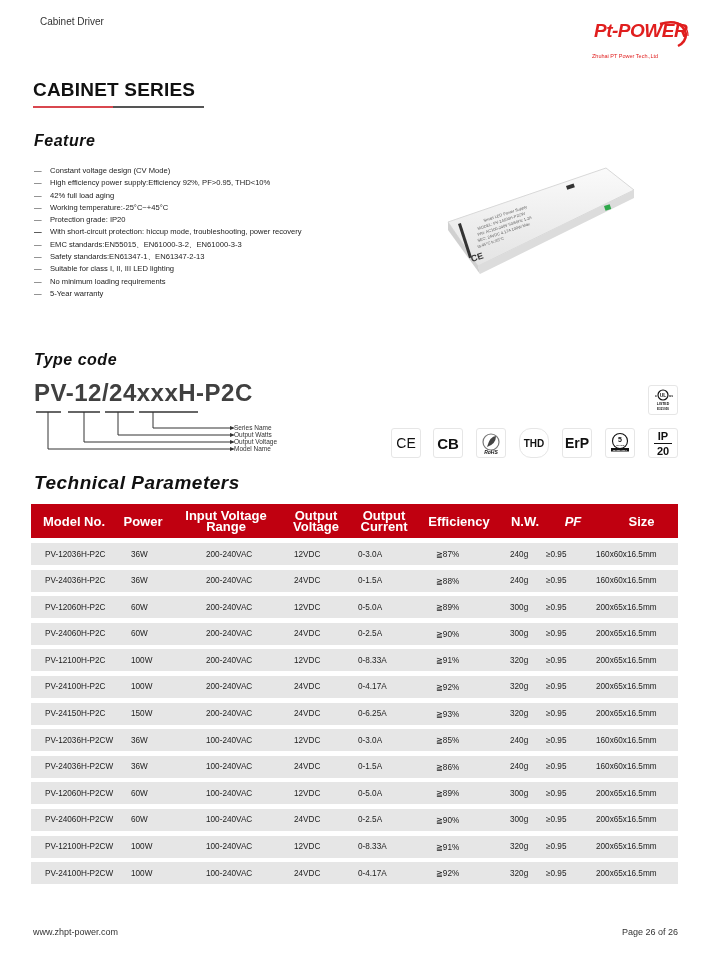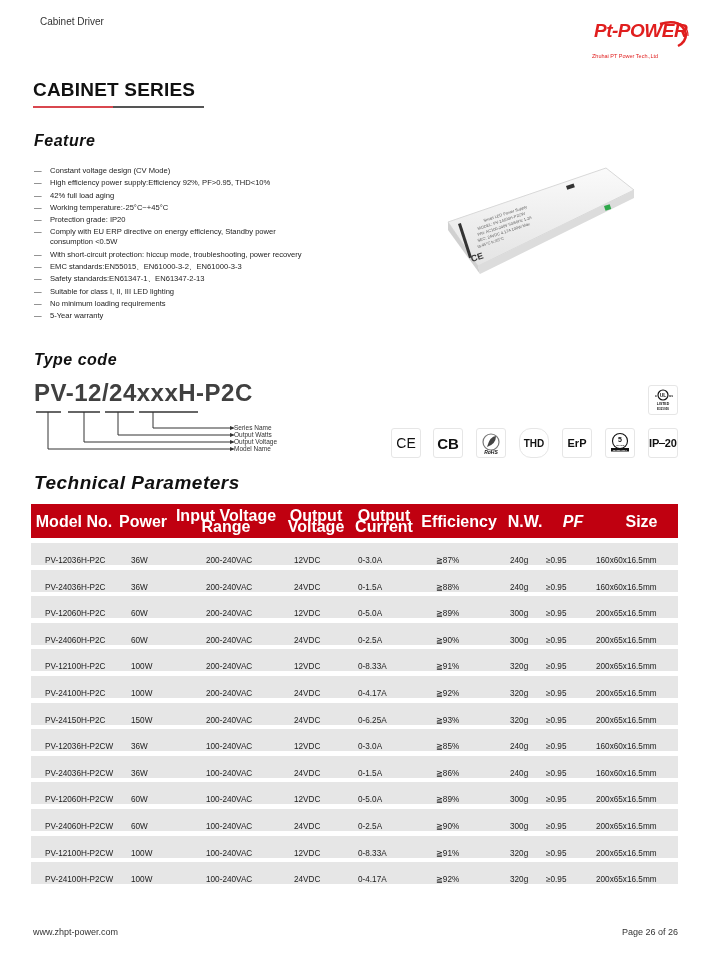--- a/index.html
+++ b/index.html
@@ -30,22 +30,22 @@
     .product { position: absolute; left: 438px; top: 162px; width: 200px; height: 120px; }
 
     .type-code { position: absolute; left: 34px; top: 379px; font-size: 24px; font-weight: bold; color: #404040; letter-spacing: 0.5px; }
     .type-diagram { position: absolute; left: 34px; top: 405px; width: 260px; height: 60px; }
     .type-label { position: absolute; font-size: 6.5px; color: #333; white-space: nowrap; }
 
     .certs { position: absolute; left: 0; top: 0; }
     .cert { position: absolute; width: 30px; height: 30px; border: 1px solid #e6e6e6; border-radius: 3px; background: #fff; display: flex; align-items: center; justify-content: center; font-weight: bold; color: #111; }
 
     .tech-table { position: absolute; left: 31px; top: 504px; width: 647px; }
-    .tech-header { height: 34px; background: #c00010; display: flex; align-items: center; color: #fff; font-weight: bold; font-size: 16px; text-align: center; line-height: 11px; }
-    .tech-row { height: 22px; margin-top: 4.6px; background: #e6e6e6; display: flex; align-items: flex-end; font-size: 8.2px; color: #222; }
+    .tech-header { height: 34px; background: #c00010; display: flex; align-items: center; color: #fff; font-weight: bold; font-size: 13px; text-align: center; line-height: 11px; }
+    .tech-row { height: 22px; margin-top: 4.6px; background: #e6e6e6; display: flex; align-items: center; font-size: 8.2px; color: #222; }
     .tech-row:first-of-type { margin-top: 5px; }
     .c { flex: none; }
     .c1 { width: 86px; padding-left: 14px; }
     .c2 { width: 59px; padding-left: 14px; }
     .c3 { width: 102px; padding-left: 30px; }
     .c4 { width: 68px; padding-left: 16px; }
     .c5 { width: 74px; padding-left: 12px; }
     .c6 { width: 72px; padding-left: 16px; }
     .c7 { width: 46px; padding-left: 18px; }
     .c8 { width: 50px; padding-left: 8px; }
@@ -84,21 +84,21 @@
     <div class="gray"></div>
 </div>
 
 <div class="section-h sec-feature">Feature</div>
 <ul class="features" id="feature-list">
     <li><span class="dash">—</span><span>Constant voltage design (CV Mode)</span></li>
     <li><span class="dash">—</span><span>High efficiency power supply:Efficiency 92%, PF&gt;0.95, THD&lt;10%</span></li>
     <li><span class="dash">—</span><span>42% full load aging</span></li>
     <li><span class="dash">—</span><span>Working temperature:-25°C~+45°C</span></li>
     <li><span class="dash">—</span><span>Protection grade: IP20</span></li>
-    <li><span class="dash">—</span><span>Comply with EU ERP directive on energy efficiency, Standby power consumption &lt;0.5W</span></li>
+    <li><span class="dash">—</span></li>
     <li><span class="dash">—</span><span>With short-circuit protection: hiccup mode, troubleshooting, power recovery</span></li>
     <li><span class="dash">—</span><span>EMC standards:EN55015、EN61000-3-2、EN61000-3-3</span></li>
     <li><span class="dash">—</span><span>Safety standards:EN61347-1、EN61347-2-13</span></li>
     <li><span class="dash">—</span><span>Suitable for class I, II, III LED lighting</span></li>
     <li><span class="dash">—</span><span>No minimum loading requirements</span></li>
     <li><span class="dash">—</span><span>5-Year warranty</span></li>
   </ul>
 
 <svg class="product" viewBox="0 0 200 120">
   <defs>
@@ -164,31 +164,31 @@
   <div class="cert" style="left:391px;top:428px;font-size:14px;font-weight:normal;">CE</div>
   <div class="cert" style="left:433px;top:428px;font-size:15px;">CB</div>
   <div class="cert" style="left:476px;top:428px;">
     <svg width="26" height="26" viewBox="0 0 26 26">
       <circle cx="13" cy="12" r="8" fill="none" stroke="#777" stroke-width="1.2"></circle>
       <path d="M9 17 Q12 6 18 6 Q18 14 9 17 Z" fill="#444"></path>
       <text x="13" y="24" font-size="5" font-weight="bold" font-style="italic" text-anchor="middle" fill="#111" font-family="Liberation Sans, sans-serif">RoHS</text>
     </svg>
   </div>
   <div class="cert" style="left:519px;top:428px;font-size:10px;border-radius:12px;">THD</div>
-  <div class="cert" style="left:562px;top:428px;font-size:11px;">ErP</div>
+  <div class="cert" style="left:562px;top:428px;font-size:14px;">ErP</div>
   <div class="cert" style="left:605px;top:428px;">
     <svg width="26" height="26" viewBox="0 0 26 26">
       <circle cx="13" cy="11" r="7.5" fill="none" stroke="#111" stroke-width="1.1"></circle>
       <text x="13" y="12" font-size="7" font-weight="bold" text-anchor="middle" fill="#111" font-family="Liberation Sans, sans-serif">5</text>
       <text x="13" y="15.5" font-size="2.5" text-anchor="middle" fill="#111" font-family="Liberation Sans, sans-serif">YEARS</text>
       <rect x="4" y="18" width="18" height="3.5" fill="#111"></rect>
       <text x="13" y="21" font-size="2.5" text-anchor="middle" fill="#fff" font-family="Liberation Sans, sans-serif">WARRANTY</text>
     </svg>
   </div>
-  <div class="cert" style="left:648px;top:428px;font-size:11px;line-height:12px;">
+  <div class="cert" style="left:648px;top:428px;flex-direction:column;font-size:11px;line-height:12px;">
     <span>IP</span>
     <span style="display:block;width:18px;height:1px;background:#111;margin:1px 0;"></span>
     <span>20</span>
   </div>
 </div>
 
 <div class="section-h sec-tech">Technical Parameters</div>
 <div class="tech-table">
   <div class="tech-header">
     <div class="c c1">Model No.</div>

